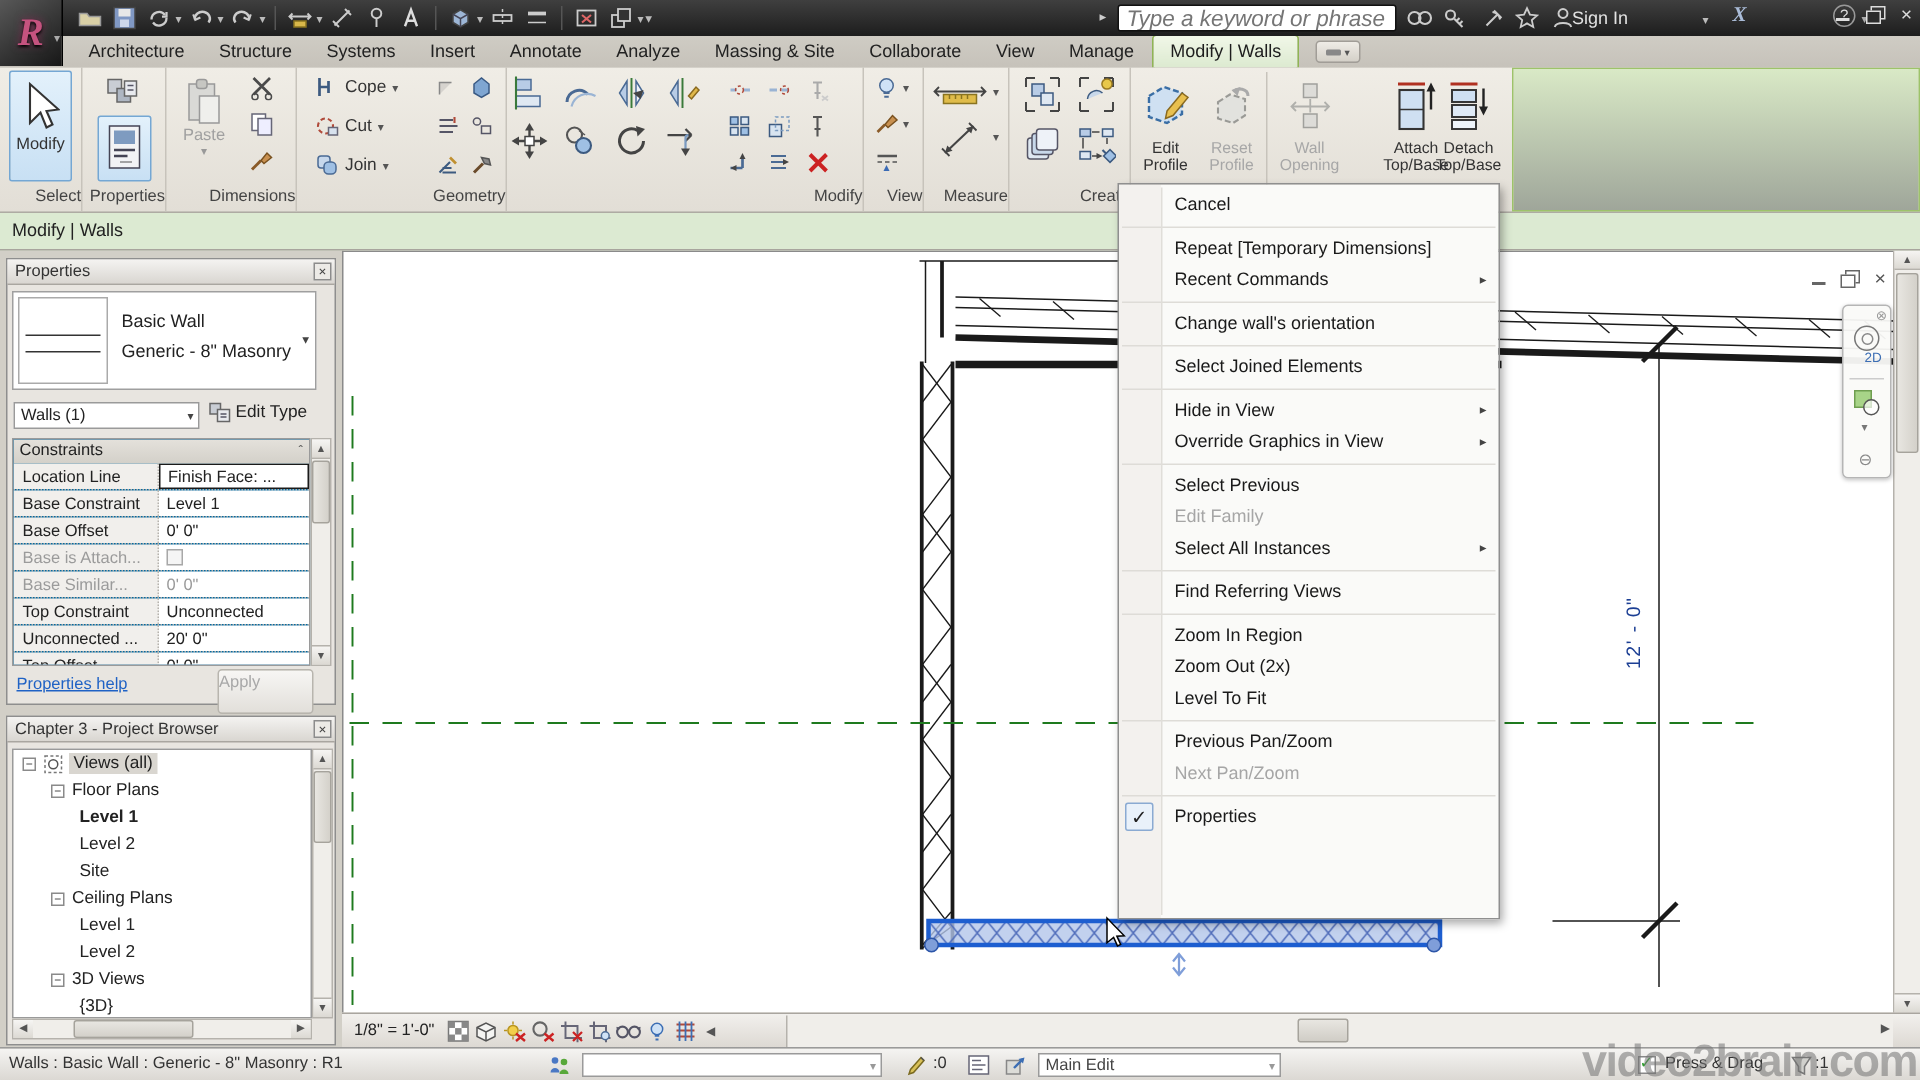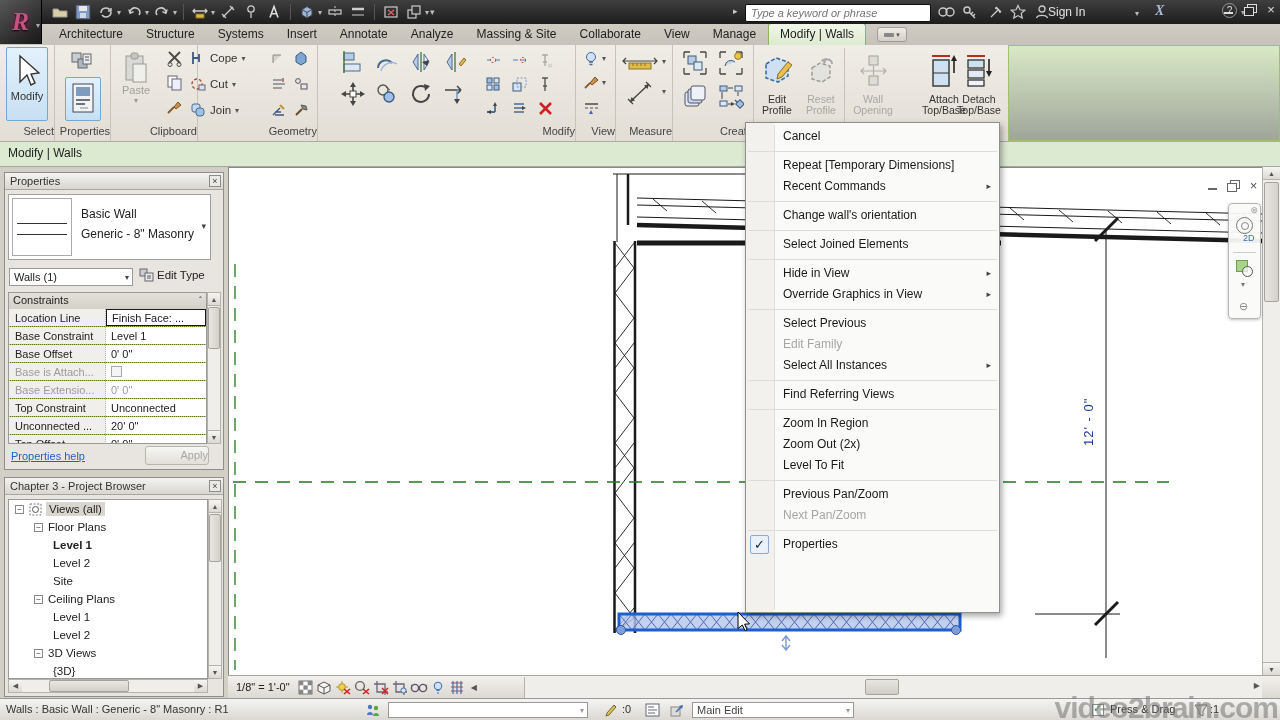--- a/index.html
+++ b/index.html
@@ -19,21 +19,21 @@
   .applogo .dd{position:absolute;right:1px;bottom:14px;font-size:8px;color:#aaa;}
   .qat{position:absolute;left:50px;top:1px;height:22px;display:flex;align-items:center;gap:3px;}
   .qbtn{width:20px;height:20px;display:flex;align-items:center;justify-content:center;}
   .qdd{font-size:8px;color:#bbb;margin-left:-2px;}
   .qsep{width:1px;height:16px;background:#555;margin:0 3px;}
   .wintitle{position:absolute;left:460px;top:4px;width:300px;text-align:center;
     font-size:12px;color:#e8e8e8;white-space:nowrap;}
   .flyout{position:absolute;left:733px;top:6px;font-size:9px;color:#ccc;}
   .searchbox{position:absolute;left:745px;top:3px;width:186px;height:18px;}
   .searchbox input{width:100%;height:100%;border:1px solid #111;border-radius:2px;
-    font-family:"Liberation Sans",sans-serif;font-style:italic;font-size:11px;color:#777;padding:0 5px;}
+    font-family:"Liberation Sans",sans-serif;font-style:italic;font-size:15px;color:#777;padding:0 5px;}
   .tico{position:absolute;top:3px;width:20px;height:18px;display:flex;align-items:center;justify-content:center;}
   .signin{position:absolute;left:1048px;top:5px;font-size:12px;color:#e2e2e2;}
   .xchg{position:absolute;left:1155px;top:3px;font-family:"Liberation Serif",serif;font-style:italic;
     font-weight:bold;font-size:14px;color:#aabcd8;}
   .helpq{position:absolute;left:1222px;top:3px;width:15px;height:15px;border:1px solid #999;border-radius:50%;
     font-size:10px;color:#ddd;display:flex;align-items:center;justify-content:center;}
   .hdd{position:absolute;left:1241px;top:8px;font-size:8px;color:#aaa;}
   .winbtns{position:absolute;right:3px;top:4px;display:flex;gap:9px;align-items:center;}
   .wb{width:12px;height:12px;position:relative;display:inline-block;}
   .wb-min::after{content:"";position:absolute;left:1px;bottom:2px;width:9px;height:2px;background:#ddd;}
@@ -89,41 +89,41 @@
   .typeprev::before{content:"";position:absolute;left:4px;top:24px;right:4px;height:10px;
     border-top:1.5px solid #333;border-bottom:1.5px solid #333;}
   .typename{position:absolute;left:72px;top:12px;font-size:12px;color:#222;}
   .typedesc{position:absolute;left:72px;top:32px;font-size:12px;color:#222;white-space:nowrap;}
   .typedd{position:absolute;right:4px;top:26px;font-size:9px;color:#444;}
   .selcombo{position:absolute;left:4px;top:95px;width:124px;height:18px;background:#fff;
     border:1px solid #9a9a9a;font-size:11px;color:#222;padding:2px 4px;}
   .selcombo .dd{position:absolute;right:3px;top:4px;font-size:8px;color:#444;}
   .edittype{position:absolute;left:134px;top:94px;display:flex;align-items:center;gap:3px;
     font-size:11.5px;color:#222;}
-  .propgrid{position:absolute;left:3px;top:119px;width:199px;height:152px;background:#4d7c0f;
+  .propgrid{position:absolute;left:3px;top:119px;width:199px;height:152px;background:#0369a1;
     border:1px solid #9a9a9a;overflow:hidden;}
   .ghead{height:16px;background:linear-gradient(#e4e1db,#d3d0c9);font-size:11px;color:#222;
     padding:1px 4px;position:relative;}
   .ghead .coll{position:absolute;right:4px;top:2px;font-size:9px;color:#444;}
   .prow{display:flex;height:18px;border-bottom:1px dotted #b5b2ac;font-size:11px;}
   .prow .pl{width:97px;background:#f1efec;color:#222;padding:3px 0 0 6px;border-right:1px dotted #b5b2ac;
     white-space:nowrap;overflow:hidden;}
   .prow .pv{flex:1;background:#fff;color:#222;padding:3px 0 0 5px;white-space:nowrap;overflow:hidden;}
   .prow.disabled .pl,.prow.disabled .pv{color:#9b9b9b;}
   .prow.editing .pv{border:1.5px solid #1a1a1a;padding-top:2px;}
   .cb{display:inline-block;width:11px;height:11px;border:1px solid #a8a8a8;background:#f5f5f5;margin-top:0px;}
   .gridscroll{position:absolute;left:202px;top:119px;width:14px;height:152px;background:#f0eeea;border:1px solid #b5b2ac;}
   .sarrow{position:absolute;left:0;width:12px;height:13px;background:linear-gradient(#f6f5f3,#dcd9d3);
     border-bottom:1px solid #b5b2ac;font-size:7px;color:#555;text-align:center;line-height:13px;}
   .sthumb{position:absolute;left:0;width:12px;background:linear-gradient(90deg,#e8e6e1,#d4d1ca);
     border:1px solid #a6a39c;border-radius:2px;}
   .prophelp{position:absolute;left:6px;top:277px;font-size:11px;color:#1f62c5;text-decoration:underline;}
-  .applybtn{position:absolute;left:140px;top:273px;width:64px;height:19px;
+  .applybtn{position:absolute;left:140px;top:273px;width:64px;height:30px;
     background:linear-gradient(#f7f6f4,#e2dfda);border:1px solid #b8b5ae;border-radius:3px;
-    font-size:11px;color:#a8a8a8;text-align:right;padding-top:2px;}
+    font-size:11px;color:#a8a8a8;text-align:left;padding-top:2px;}
 
   .treearea{position:absolute;left:3px;top:21px;width:200px;height:180px;background:#fff;
     border:1px solid #9a9a9a;overflow:hidden;}
   .trow{height:18px;display:flex;align-items:center;font-size:11.5px;color:#222;white-space:nowrap;}
   .trow .exp{width:9px;height:9px;border:1px solid #8a8a8a;background:#fff;font-size:8px;line-height:7px;
     text-align:center;color:#333;margin-right:5px;flex:none;}
   .trow .tlabel.bold{font-weight:bold;}
   .trow .tlabel.selhl{background:#d9d6d0;padding:1px 3px;}
   .bscroll-v{position:absolute;left:203px;top:21px;width:14px;height:180px;background:#f0eeea;border:1px solid #b5b2ac;}
   .bscroll-h{position:absolute;left:3px;top:201px;width:200px;height:14px;background:#f0eeea;border:1px solid #b5b2ac;}
@@ -424,24 +424,24 @@
             <rect x="2" y="2" width="9" height="11" fill="#fff" stroke="#667"></rect>
             <rect x="6" y="5" width="9" height="11" fill="#eef" stroke="#667"></rect>
           </svg>
         </span>
       <span class="smic" style="left:54px;top:52px;">
           <svg class="ic" width="17" height="17">
             <path d="M2 15l6-6" stroke="#8a5a28" stroke-width="2"></path>
             <path d="M8 9l4-5 3 3-5 4z" fill="#c89050" stroke="#7a5220"></path>
           </svg>
         </span>
-      <div class="plabel">Clipboard</div>
-    </div>
-
-    <div class="panel" style="left:184px;width:134px;text-decoration:underline;">
+      <div class="plabel">Dimensions</div>
+    </div>
+
+    <div class="panel" style="left:204px;width:134px;text-decoration:underline;">
       <div class="georow" style="left:6px;top:5px;">
         <svg class="ic" width="16" height="16">
             <path d="M3 2v12M3 8h6M9 4v8" fill="none" stroke="#3c5a80" stroke-width="1.8"></path>
           </svg>
         <span>Cope</span>
         <span class="geodd">▾</span>
       </div>
       <div class="georow" style="left:6px;top:31px;">
         <svg class="ic" width="16" height="16">
             <circle cx="7" cy="8" r="5" fill="none" stroke="#b04a3a" stroke-width="1.4" stroke-dasharray="3 2"></circle>
@@ -801,21 +801,21 @@
             </div>
             <div class="prow">
               <div class="pl">Base Offset</div>
               <div class="pv">0' 0"</div>
             </div>
             <div class="prow disabled">
               <div class="pl">Base is Attach...</div>
               <div class="pv"><span class="cb"></span></div>
             </div>
             <div class="prow disabled">
-              <div class="pl">Base Extensio...</div>
+              <div class="pl">Base Similar...</div>
               <div class="pv">0' 0"</div>
             </div>
             <div class="prow">
               <div class="pl">Top Constraint</div>
               <div class="pv">Unconnected</div>
             </div>
             <div class="prow">
               <div class="pl">Unconnected ...</div>
               <div class="pv">20' 0"</div>
             </div>

